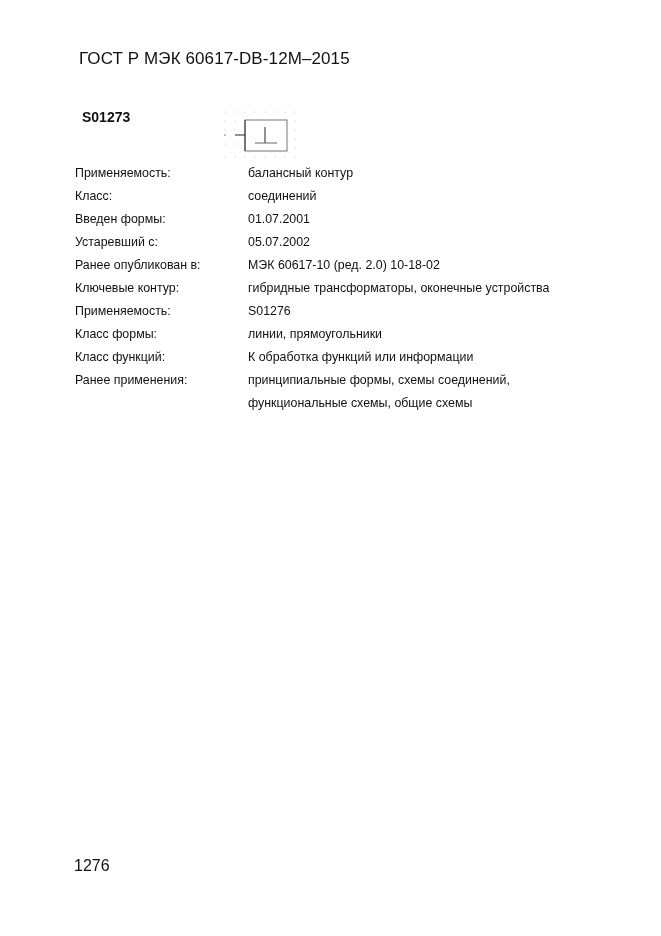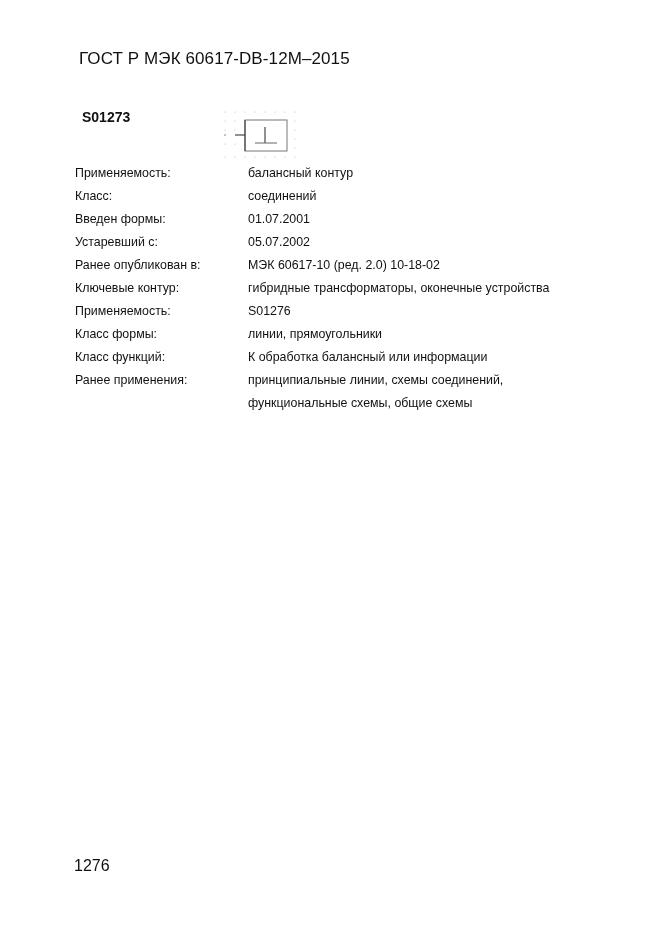--- a/index.html
+++ b/index.html
@@ -98,24 +98,24 @@
 <div class="row" style="top:303px;">
   <span class="label">Применяемость:</span>
   <span class="value">S01276</span>
 </div>
 <div class="row" style="top:326px;">
   <span class="label">Класс формы:</span>
   <span class="value">линии, прямоугольники</span>
 </div>
 <div class="row" style="top:349px;">
   <span class="label">Класс функций:</span>
-  <span class="value">К обработка балансный или информации</span>
+  <span class="value">К обработка функций или информации</span>
 </div>
 <div class="row" style="top:372px;">
   <span class="label">Ранее применения:</span>
-  <span class="value">принципиальные линии, схемы соединений,</span>
+  <span class="value">принципиальные формы, схемы соединений,</span>
 </div>
 <div class="row" style="top:395px;">
   <span class="label"></span>
   <span class="value">функциональные схемы, общие схемы</span>
 </div>
 
 <div class="page-number">1276</div>
 
 </body></html>

